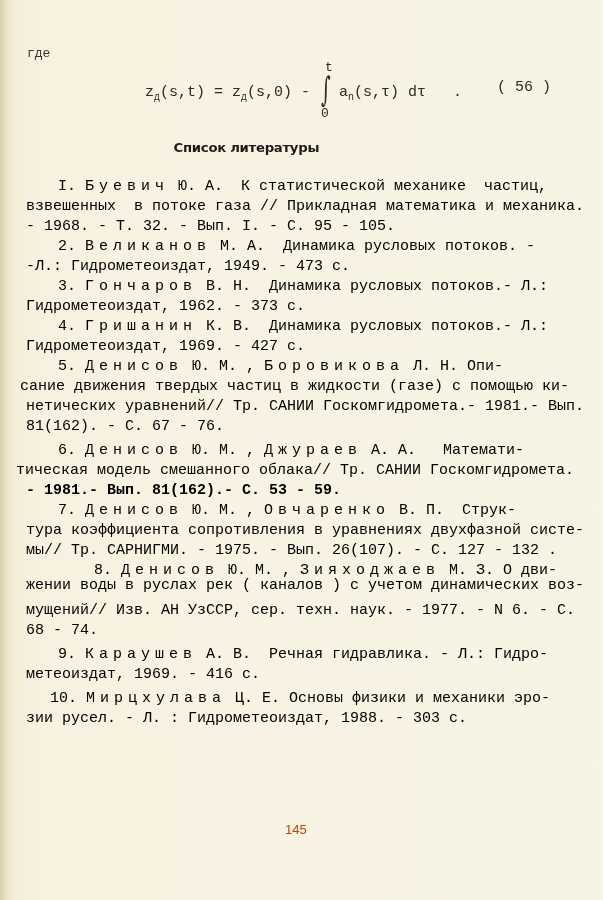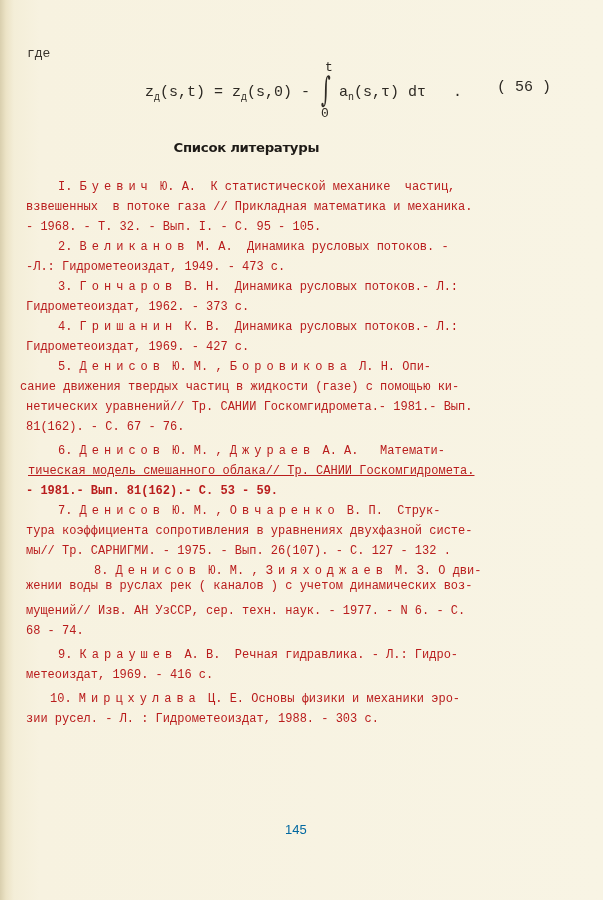--- a/index.html
+++ b/index.html
@@ -96,34 +96,34 @@
     }
     .refs {
       position: absolute;
       left: 0;
       top: 0;
       width: 603px;
     }
     .line {
       position: absolute;
       white-space: pre;
-      font-size: 12px;
+      font-size: 15px;
       line-height: 16px;
-      color: #b91c1c;
+      color: #000000;
     }
     .spaced {
       letter-spacing: 5px;
     }
     .page-number {
       position: absolute;
       left: 285px;
       top: 822px;
       font-family: "Liberation Sans", sans-serif;
       font-size: 13px;
-      color: #0369a1;
+      color: #c2410c;
     }
   </style>
 </head>
 <body>
 
 <div class="page">
 
   <span class="gde">где</span>
 
   <div class="formula">
@@ -151,21 +151,21 @@
 
     <div class="line" style="left:58px;top:319px;"><span>4.</span> <span class="spaced">Гришанин</span><span> К. В.  Динамика русловых потоков.- Л.:</span></div>
     <div class="line" style="left:26px;top:339px;">Гидрометеоиздат, 1969. - 427 с.</div>
 
     <div class="line" style="left:58px;top:359px;"><span>5.</span> <span class="spaced">Денисов</span><span> Ю. М. , </span><span class="spaced">Боровикова</span><span> Л. Н. Опи-</span></div>
     <div class="line" style="left:20px;top:379px;">сание движения твердых частиц в жидкости (газе) с помощью ки-</div>
     <div class="line" style="left:26px;top:399px;">нетических уравнений// Тр. САНИИ Госкомгидромета.- 1981.- Вып.</div>
     <div class="line" style="left:26px;top:419px;">81(162). - С. 67 - 76.</div>
 
     <div class="line" style="left:58px;top:443px;"><span>6.</span> <span class="spaced">Денисов</span><span> Ю. М. , </span><span class="spaced">Джураев</span><span> А. А.   Математи-</span></div>
-    <div class="line" style="left:28px;top:463px;text-decoration:underline;">тическая модель смешанного облака// Тр. САНИИ Госкомгидромета.</div>
+    <div class="line" style="left:16px;top:463px;">тическая модель смешанного облака// Тр. САНИИ Госкомгидромета.</div>
     <div class="line" style="left:26px;top:483px;font-weight:bold;">- 1981.- Вып. 81(162).- С. 53 - 59.</div>
 
     <div class="line" style="left:58px;top:503px;"><span>7.</span> <span class="spaced">Денисов</span><span> Ю. М. , </span><span class="spaced">Овчаренко</span><span> В. П.  Струк-</span></div>
     <div class="line" style="left:26px;top:523px;">тура коэффициента сопротивления в уравнениях двухфазной систе-</div>
     <div class="line" style="left:26px;top:543px;">мы// Тр. САРНИГМИ. - 1975. - Вып. 26(107). - С. 127 - 132 .</div>
 
     <div class="line" style="left:58px;top:563px;margin-left:36px;"><span>8.</span> <span class="spaced">Денисов</span><span> Ю. М. , </span><span class="spaced">Зияходжаев</span><span> М. З. О дви-</span></div>
     <div class="line" style="left:26px;top:578px;">жении воды в руслах рек ( каналов ) с учетом динамических воз-</div>
     <div class="line" style="left:26px;top:603px;text-align:right;">мущений// Изв. АН УзССР, сер. техн. наук. - 1977. - N 6. - С.</div>
     <div class="line" style="left:26px;top:623px;">68 - 74.</div>

